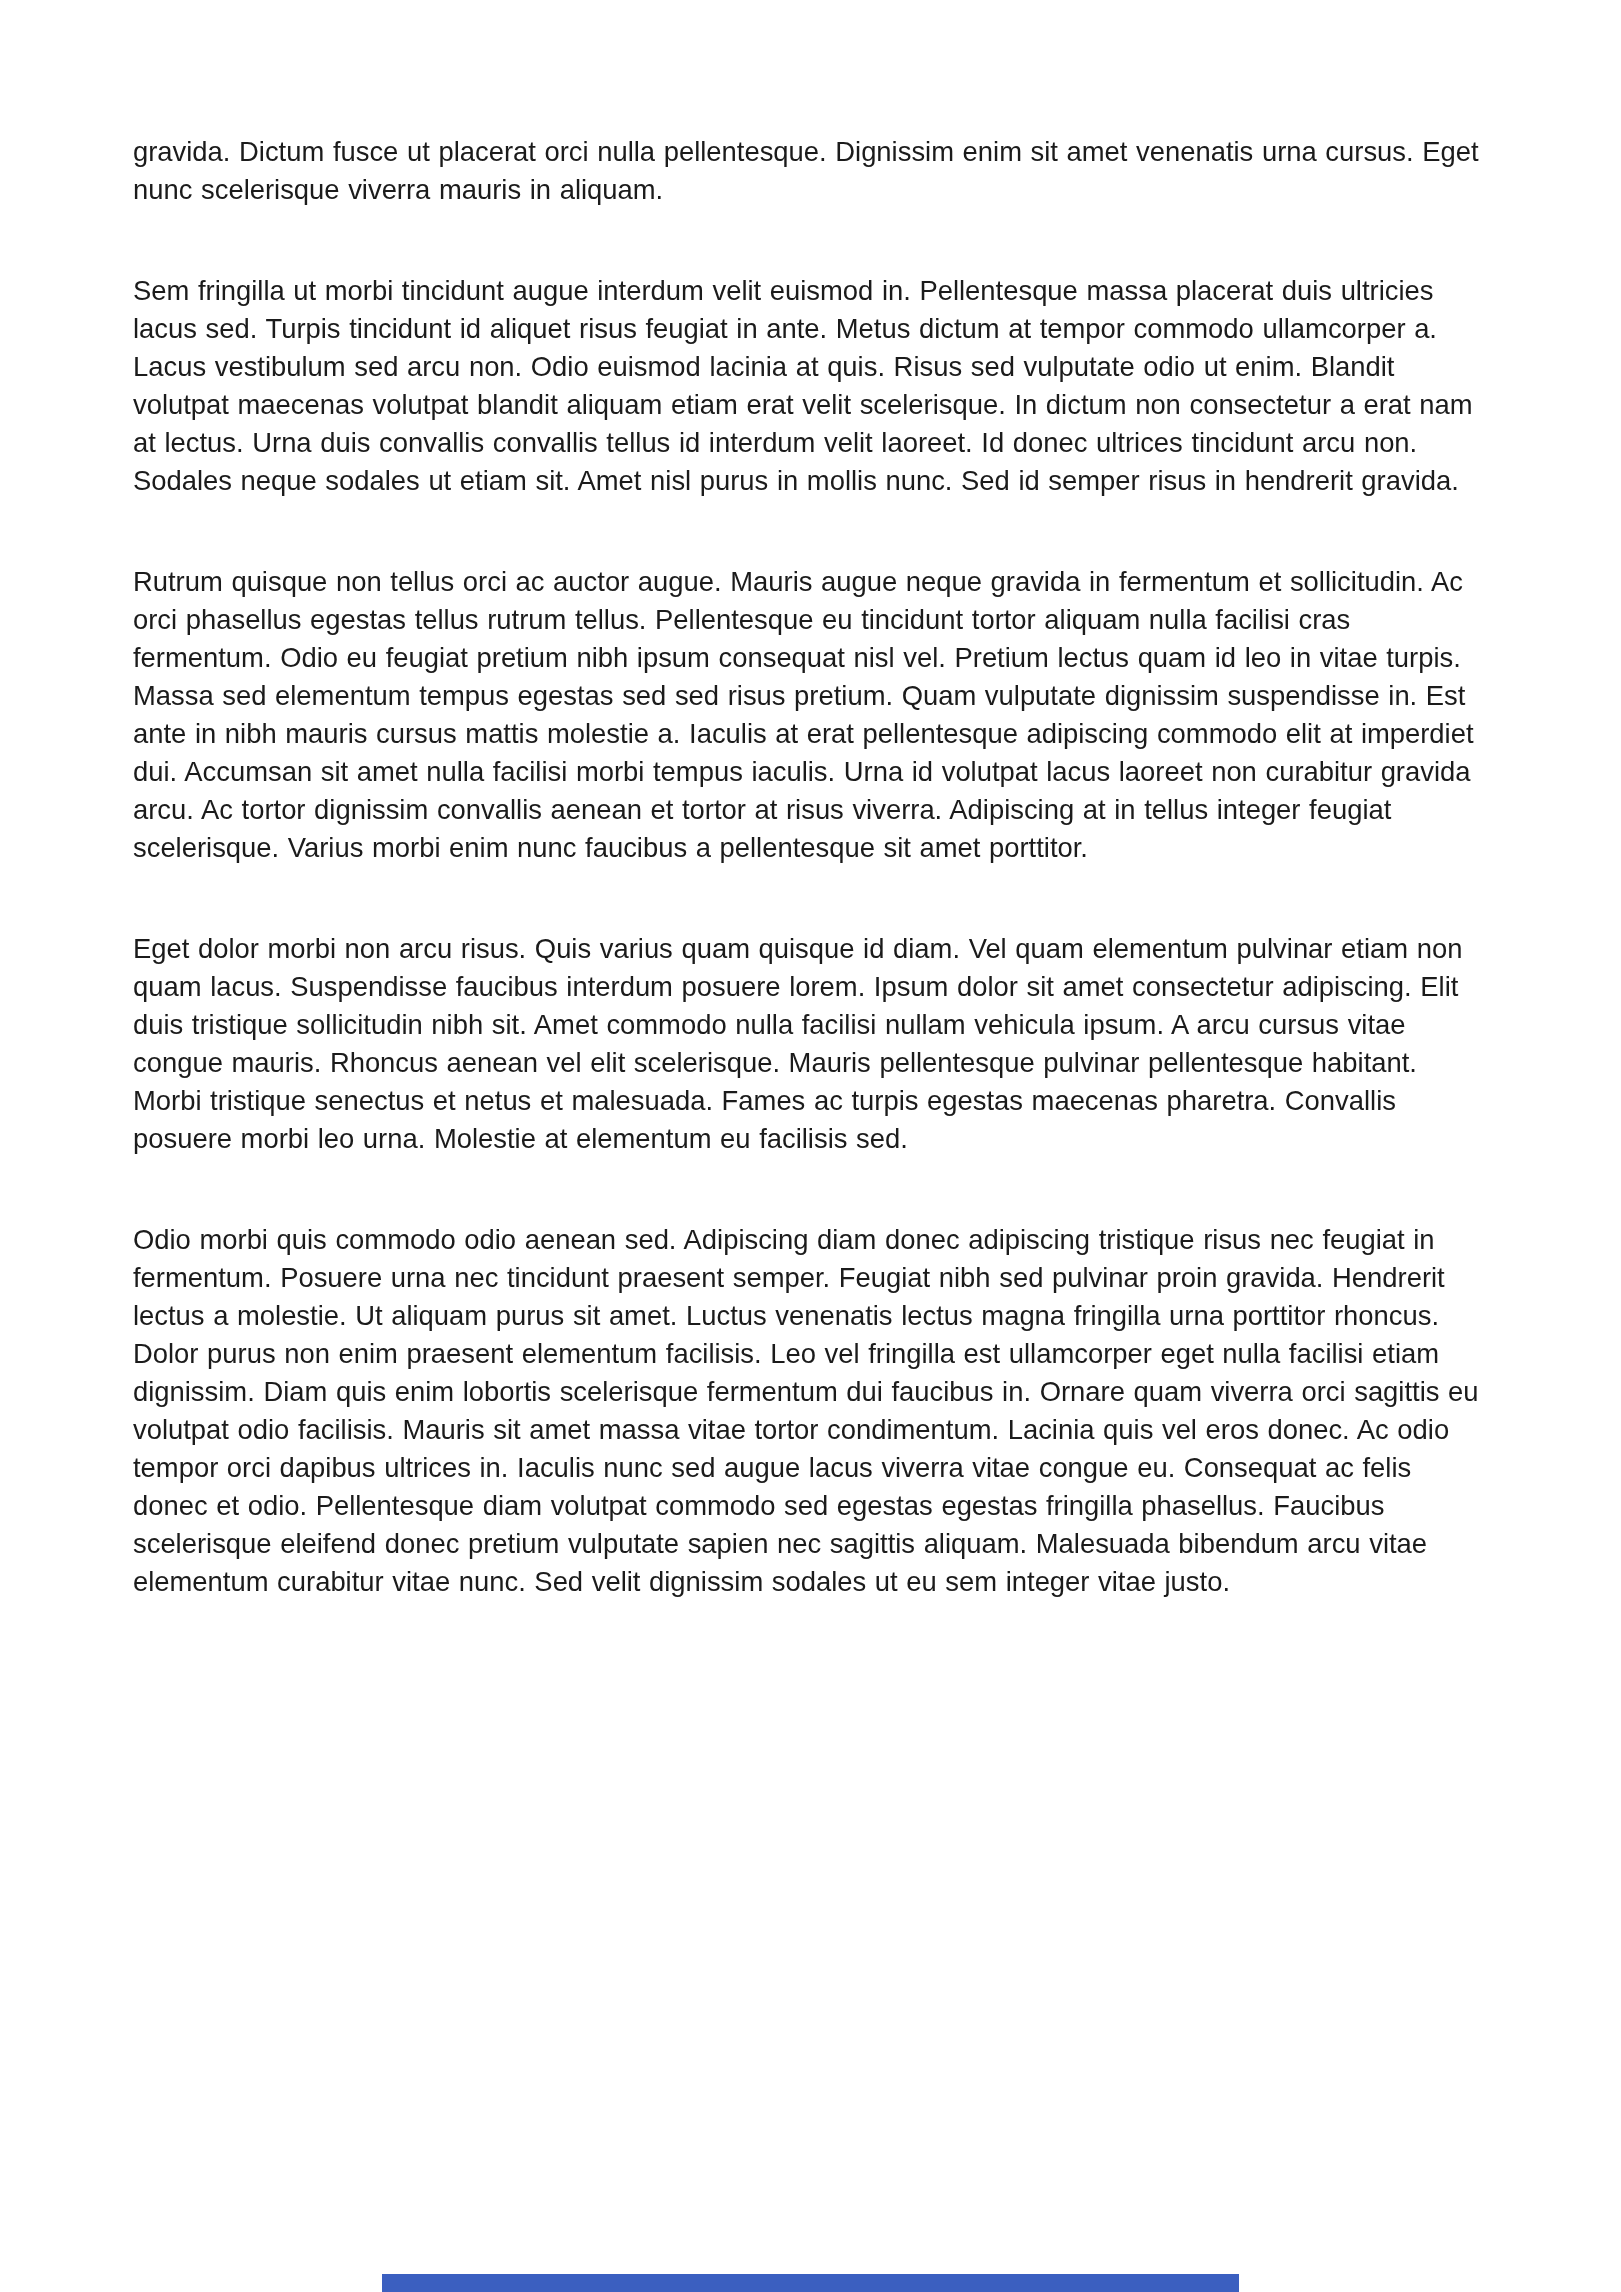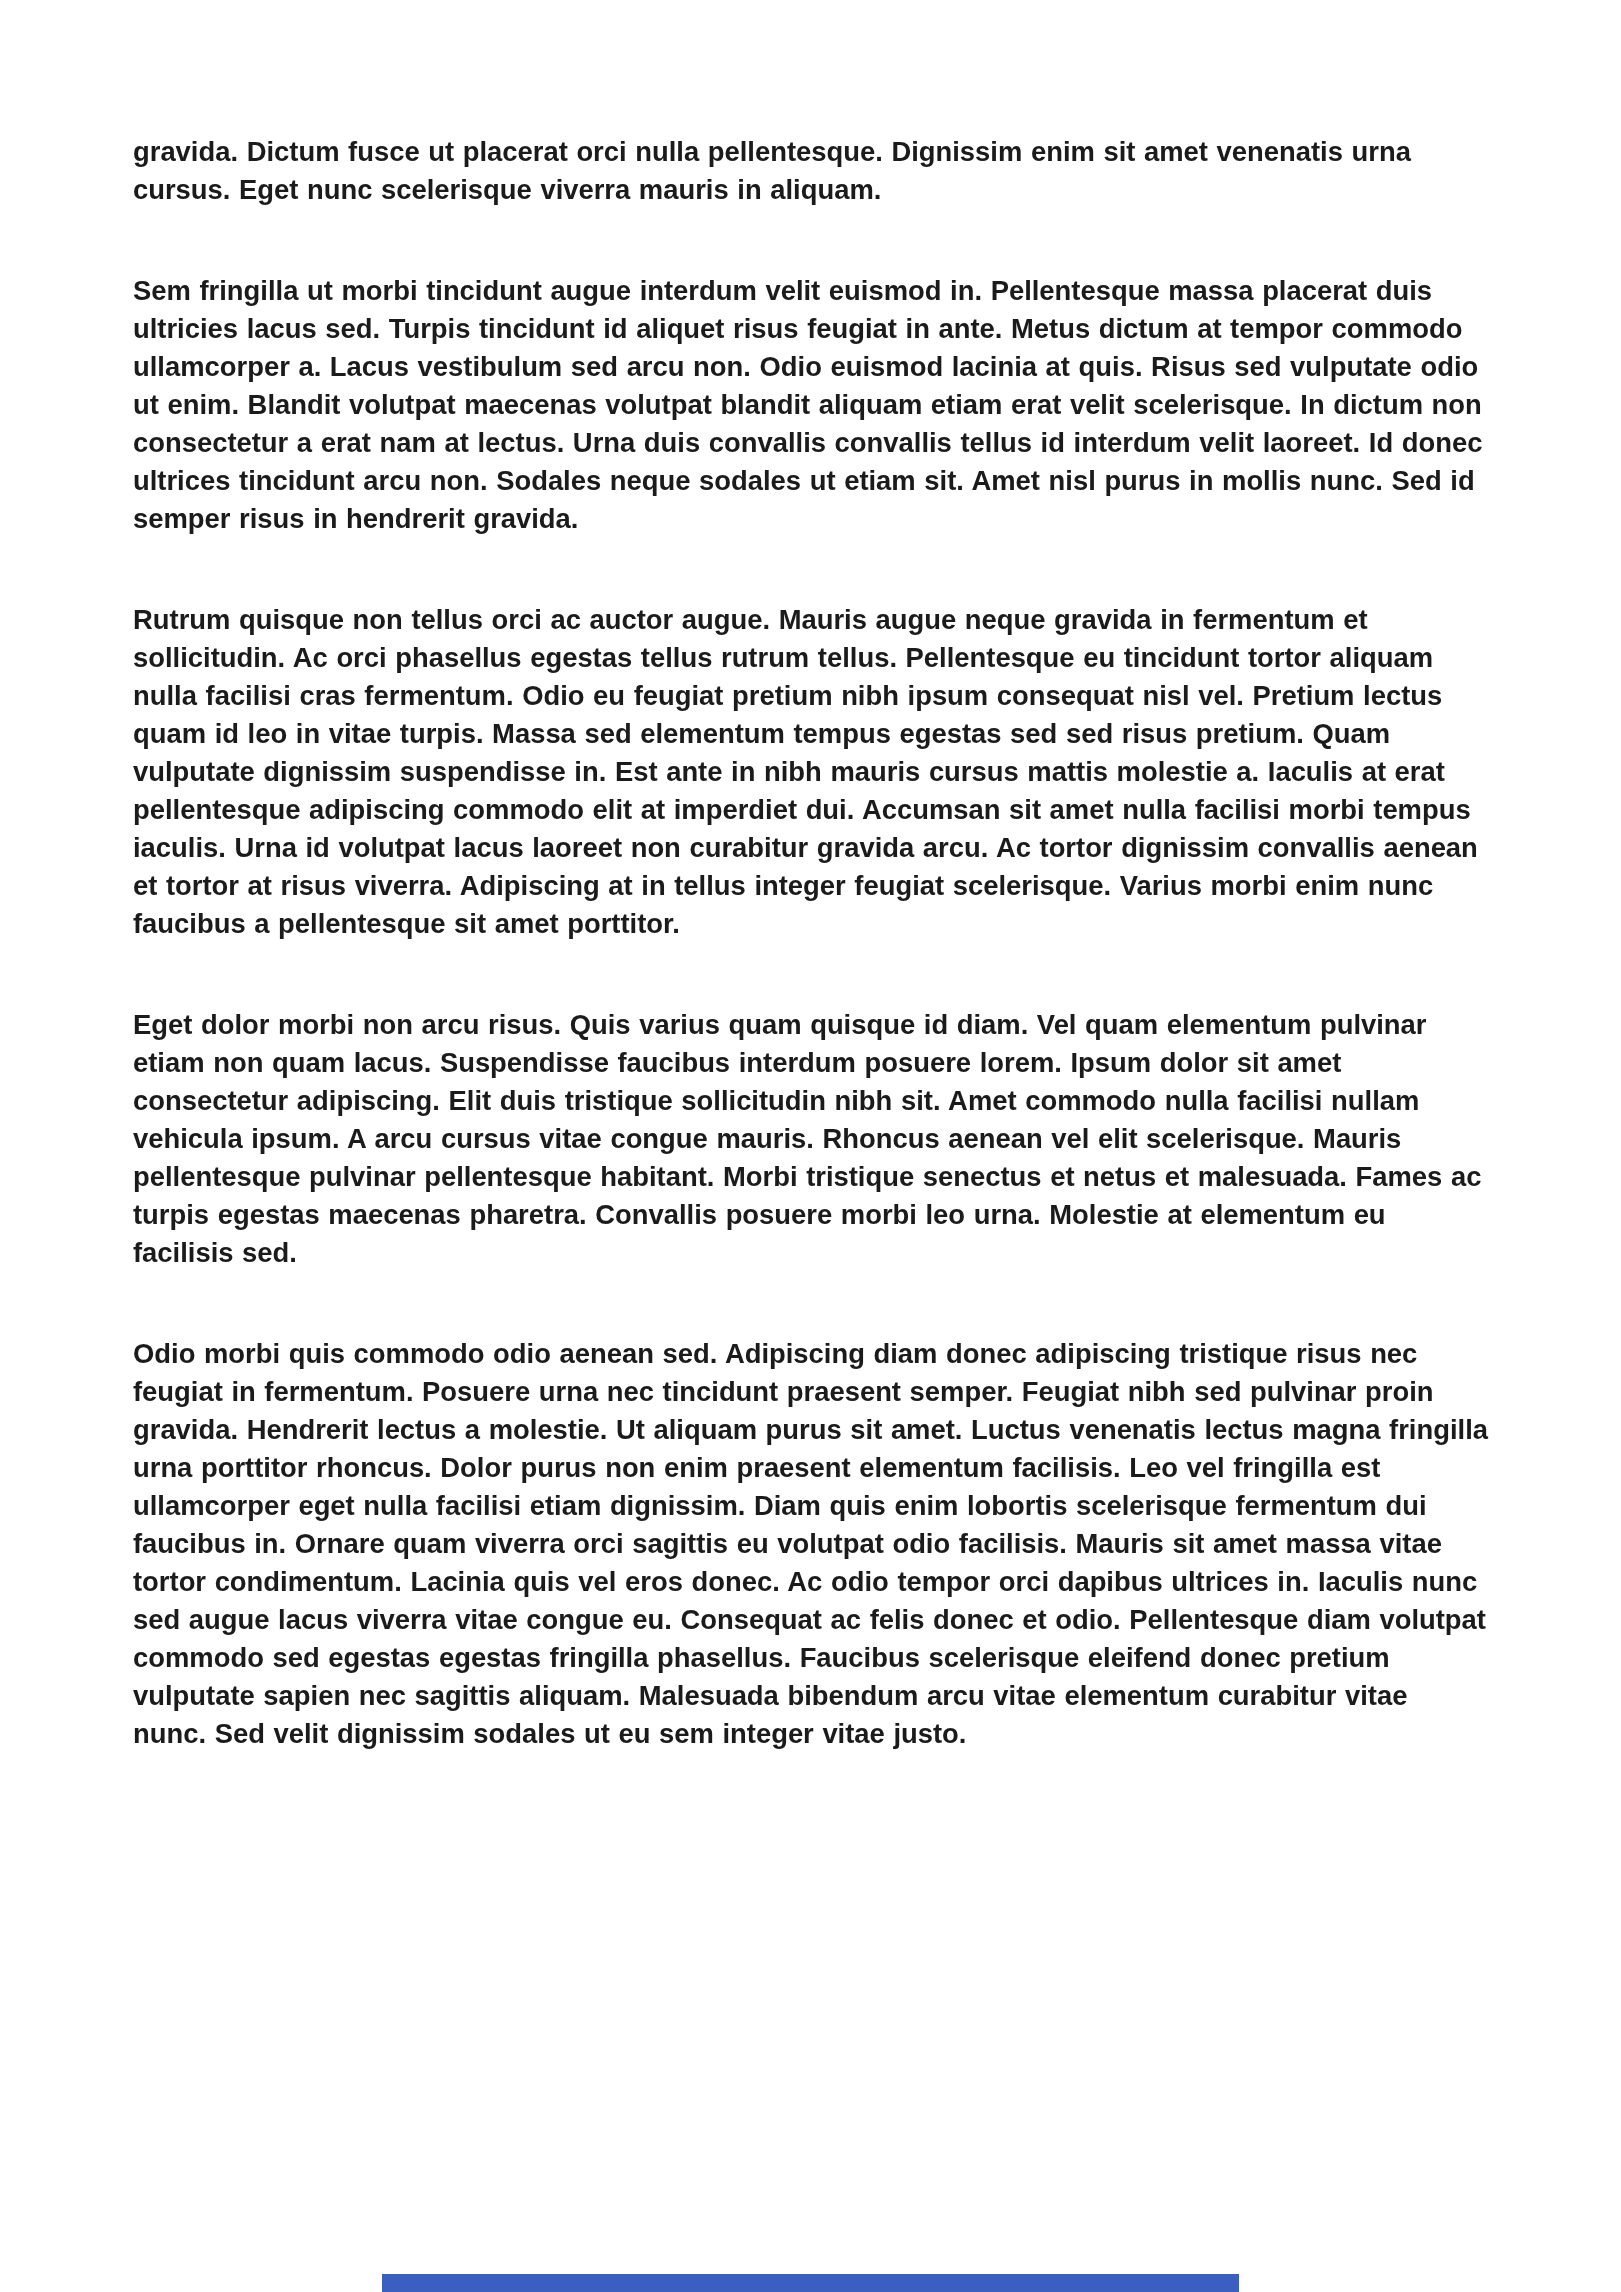--- a/index.html
+++ b/index.html
@@ -29,21 +29,20 @@
     width: 1355px;
   }
   .text-column p {
     margin: 0 0 63px 0;
     font-size: 27.4px;
     line-height: 38px;
     color: #1b1b1b;
     text-align: left;
     letter-spacing: 0px;
     word-spacing: 1px;
-    font-weight: bold;
   }
   .bottom-bar {
     position: absolute;
     bottom: 0;
     left: 382px;
     width: 857px;
     height: 18.6px;
     background: #3b5fc0;
   }
 </style>

